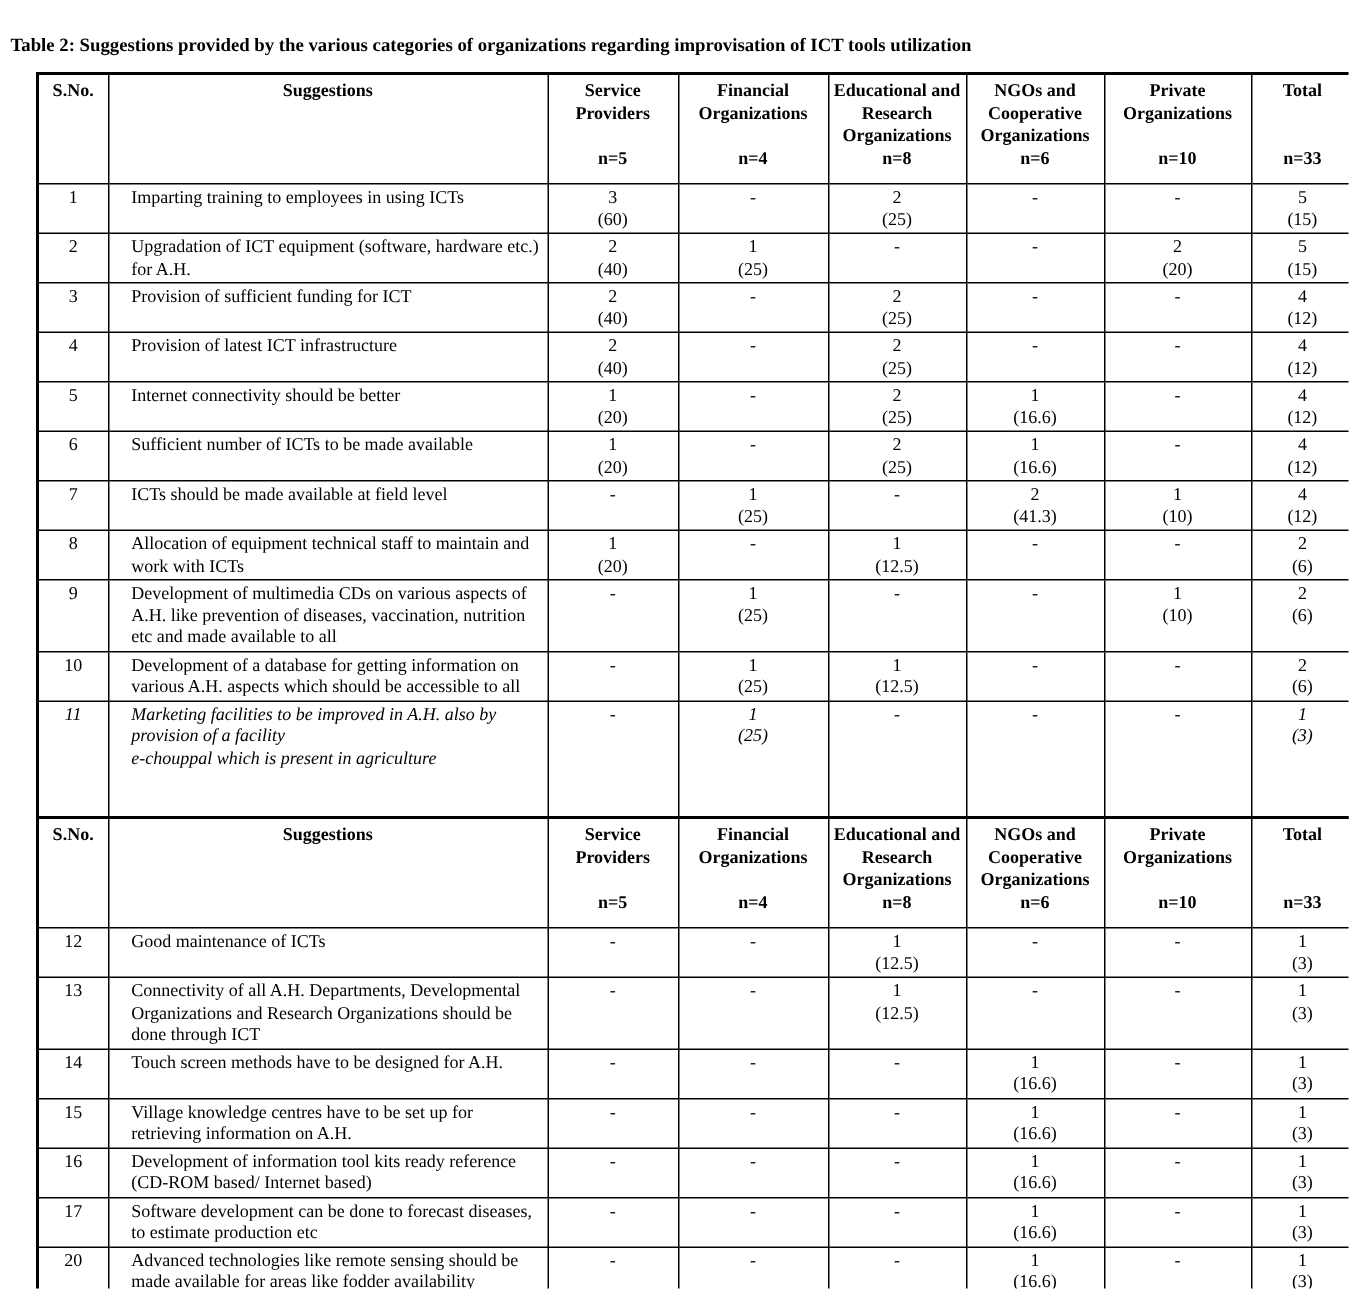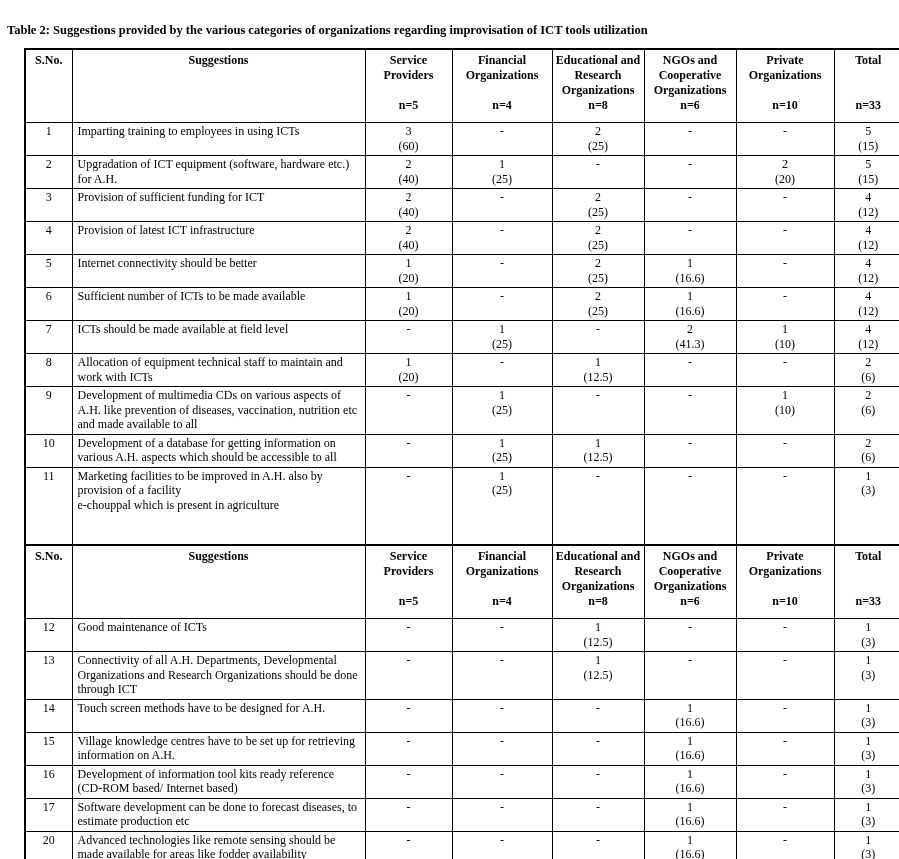--- a/index.html
+++ b/index.html
@@ -38,24 +38,24 @@
     text-align: center;
     padding: 3px 2px 9px 2px;
   }
   .h-label { min-height: 45px; }
   .h-n { }
   td {
     line-height: 14.5px;
     padding: 1px 3px 2px 3px;
   }
   td.sno-cell  { text-align: center; }
-  td.sug-cell  { text-align: left; padding-left: 5px; padding-right: 4px; white-space: pre-wrap; }
+  td.sug-cell  { text-align: left; padding-left: 15px; padding-right: 4px; white-space: pre-wrap; }
   td.val-cell  { text-align: center; }
   
-  #table-s1 tbody tr:last-child td { height: 78px; }
+  #table-s1 tbody tr:last-child td { height: 78px; font-style: italic; }
 </style>
 </head>
 <body>
 
 <div class="page">
 
   <div class="doc-title">Table 2: Suggestions provided by the various categories of organizations regarding improvisation of ICT tools utilization</div>
 
   <table class="suggestions-table" id="table-s1">
     <colgroup>

